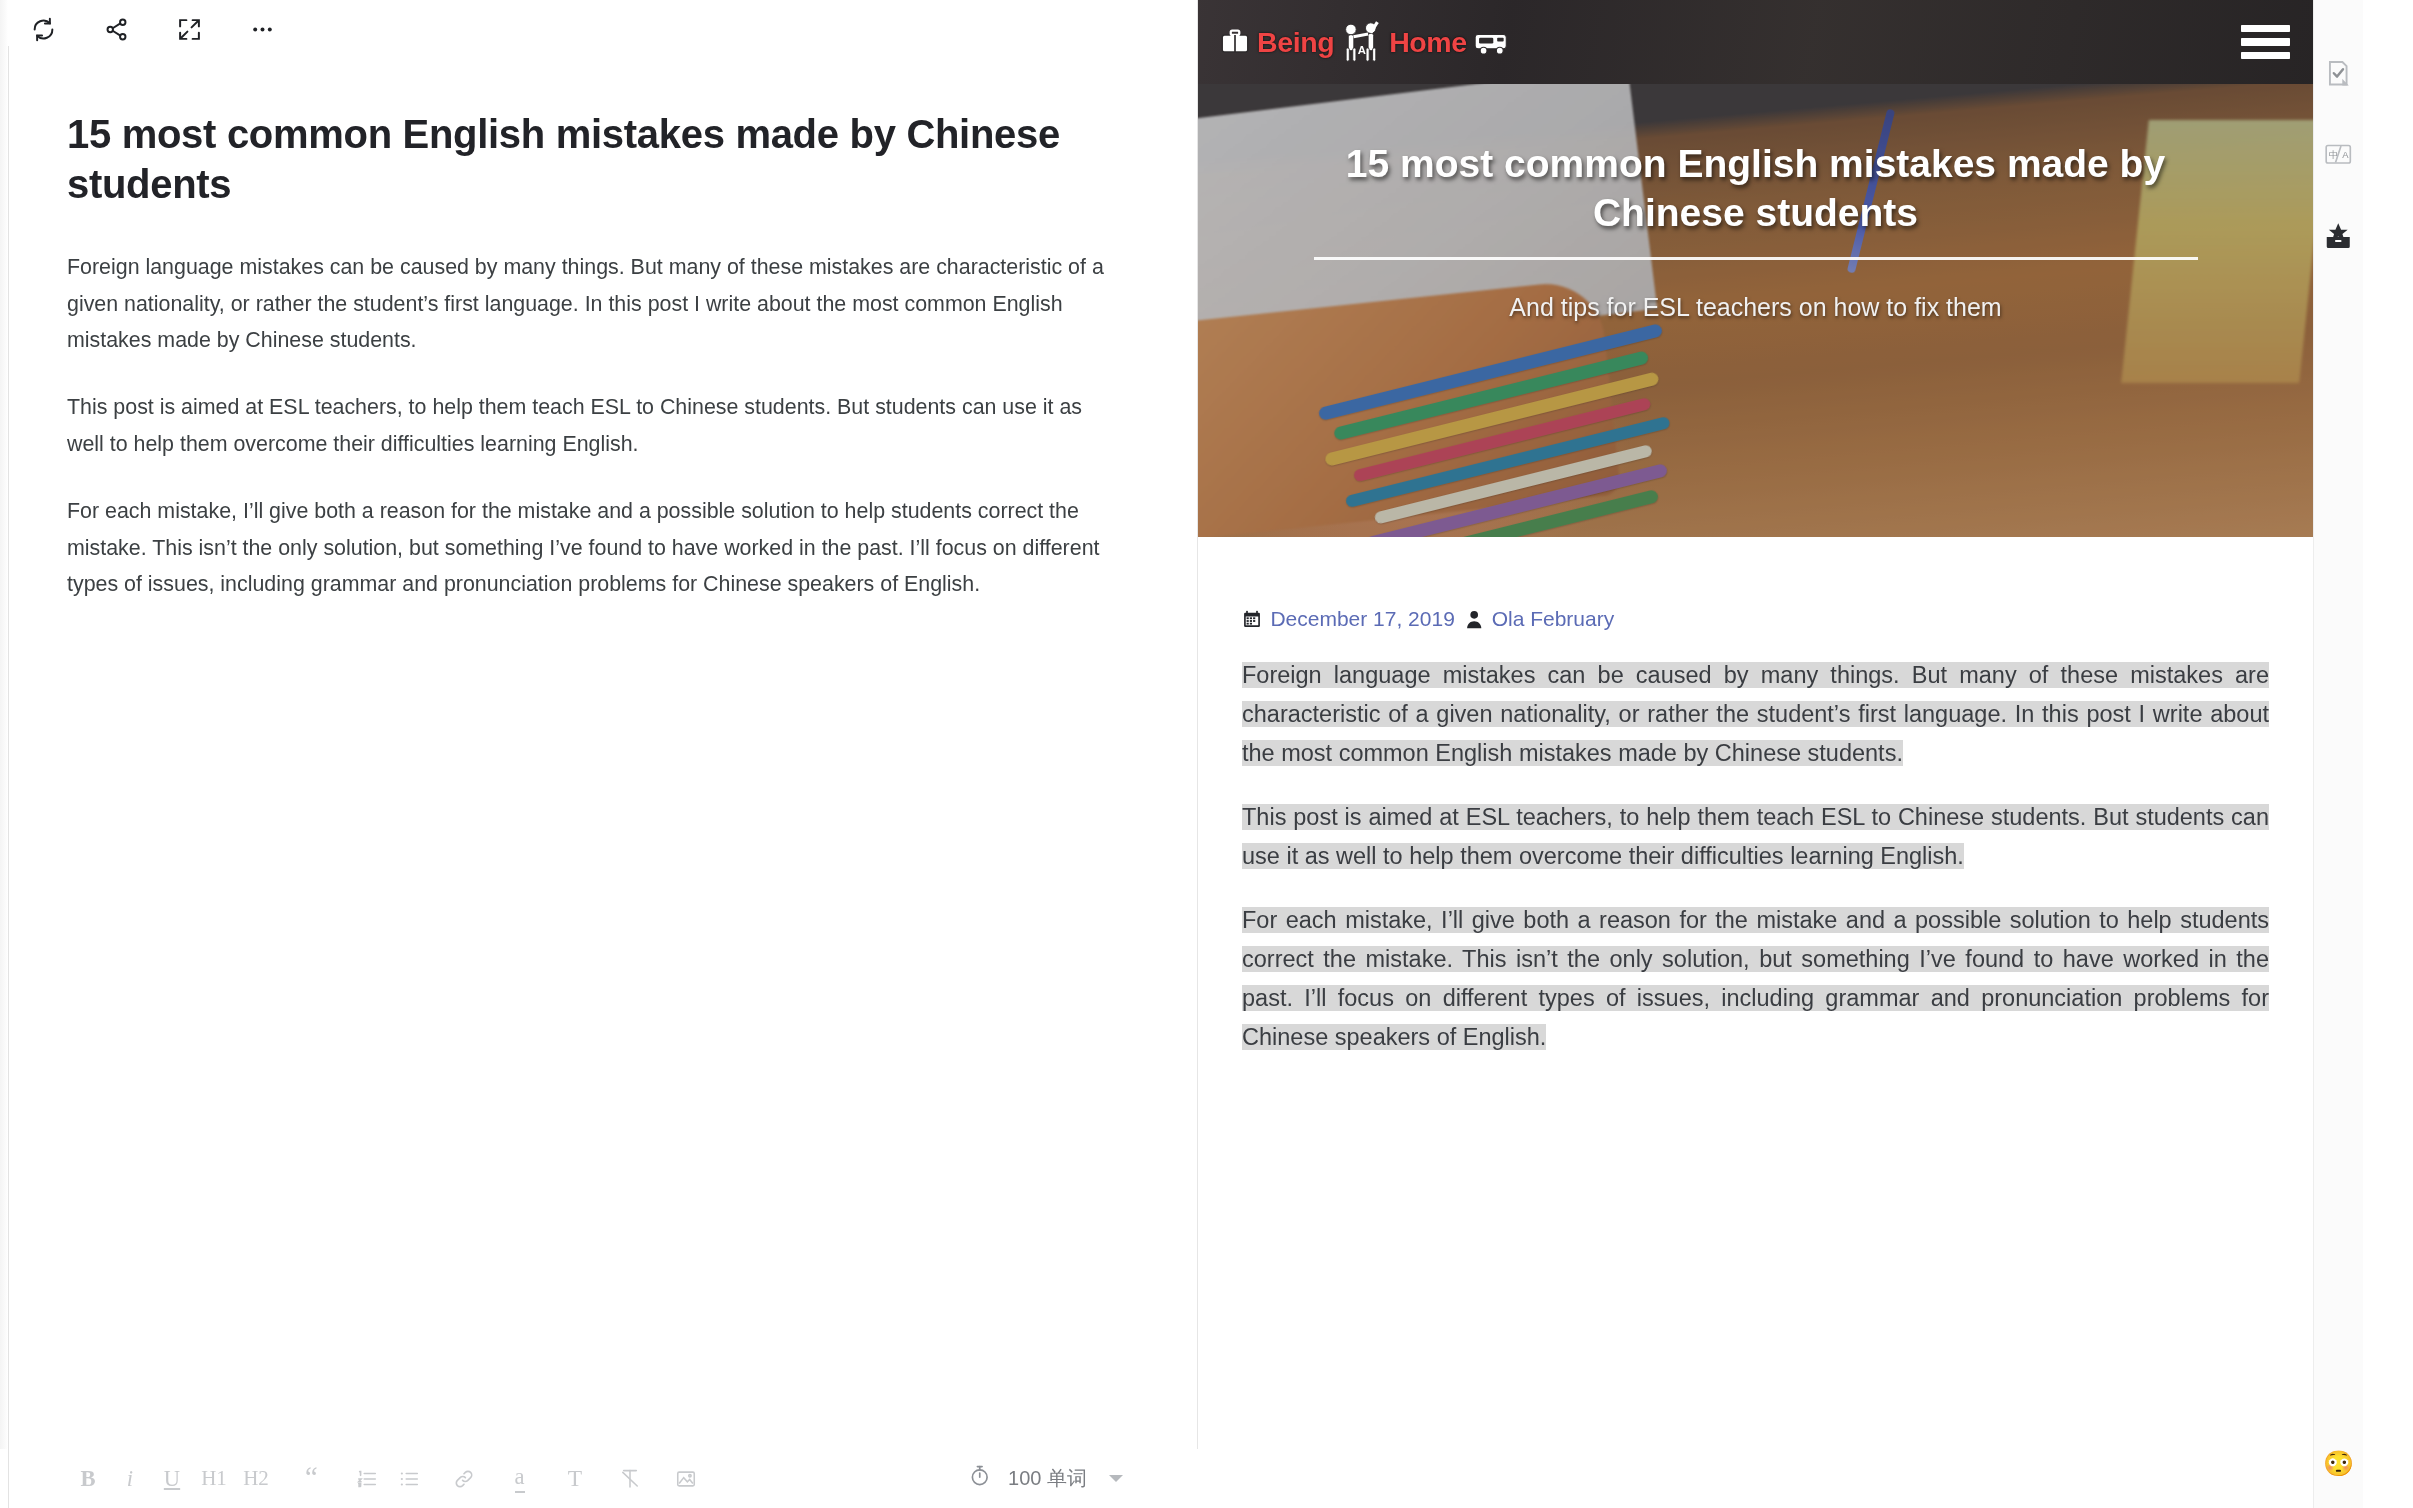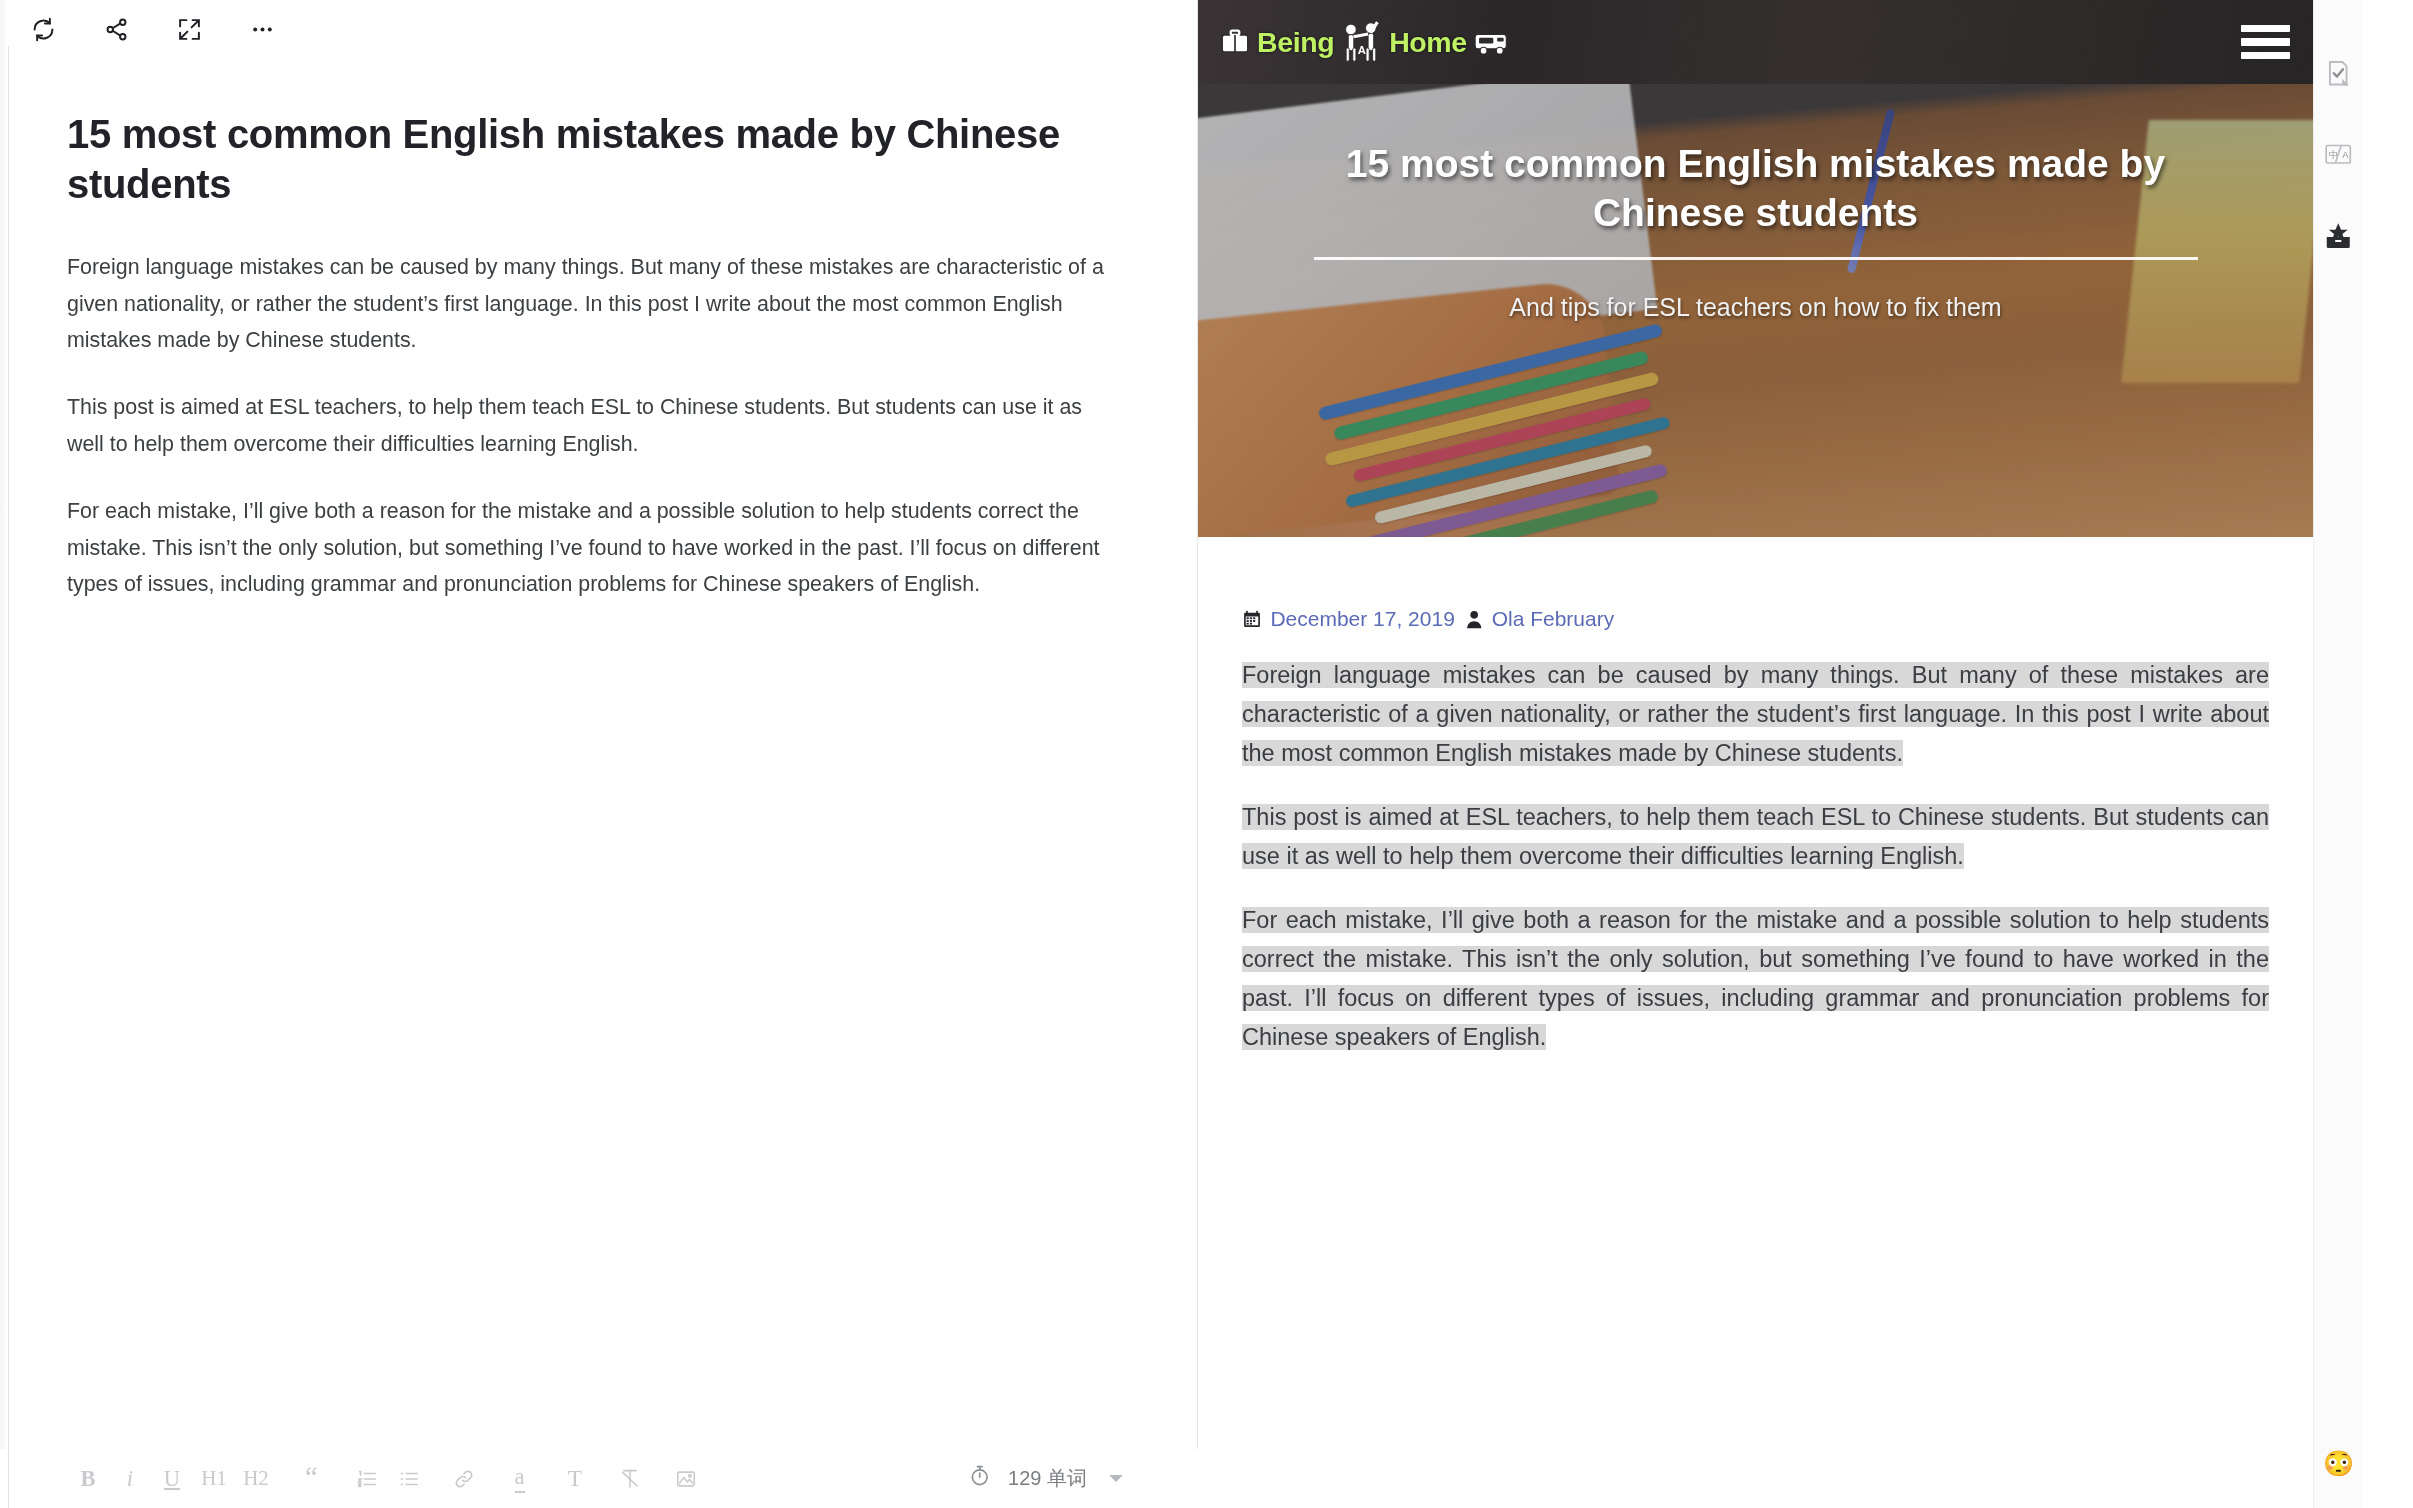--- a/index.html
+++ b/index.html
@@ -90,21 +90,21 @@
     padding:0 23.5px 0 20px; overflow:hidden;
   }
   .site-header .hdr-photo{
     position:absolute; inset:0;
     background:
       linear-gradient(100deg,#3a3436 0%,#2b2729 28%,#35302f 55%,#272425 100%);
     opacity:.96;
   }
   .logo{ position:relative; display:flex; align-items:center; gap:5px; z-index:2; }
   .logo-word{
-    color:#bef264; font-size:28.5px; font-weight:800; letter-spacing:-0.4px;
+    color:#ef4444; font-size:28.5px; font-weight:800; letter-spacing:-0.4px;
     text-shadow:0 0 2.5px rgba(0,0,0,.85);
   }
   .logo svg{ display:block; }
   .hamburger{ position:relative; z-index:2; width:49px; height:37px; display:flex; flex-direction:column; justify-content:center; gap:5.9px; cursor:pointer; }
   .hamburger i{ display:block; height:7.5px; background:#fff; border-radius:0.8px; }
 
   
   .hero{
     position:relative; width:1115px; height:453px; overflow:hidden;
     background:#8a5a32;
@@ -318,21 +318,21 @@
 
       <div class="wordcount">
         <span>
           <svg width="23.5" height="23.5" viewBox="0 0 24 24" stroke="#8c9096" stroke-width="1.7" fill="none" stroke-linecap="round">
             <circle cx="12" cy="13.5" r="7.5"></circle>
               <line x1="12" y1="13.5" x2="12" y2="9.3"></line>
             <line x1="9.6" y1="2.6" x2="14.4" y2="2.6"></line>
               <line x1="12" y1="2.6" x2="12" y2="6"></line>
           </svg>
         </span>
-        <span class="wc-text">129 单词</span>
+        <span class="wc-text">100 单词</span>
         <span class="caret-down"></span>
       </div>
     </div>
   </div>
 
   <div class="preview-pane">
     <div class="site-shell">
 
       <div class="site-header">
         <div class="hdr-photo"></div>

